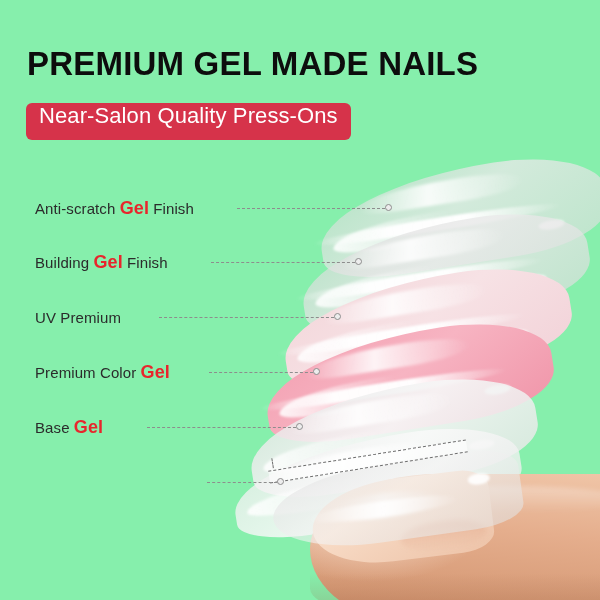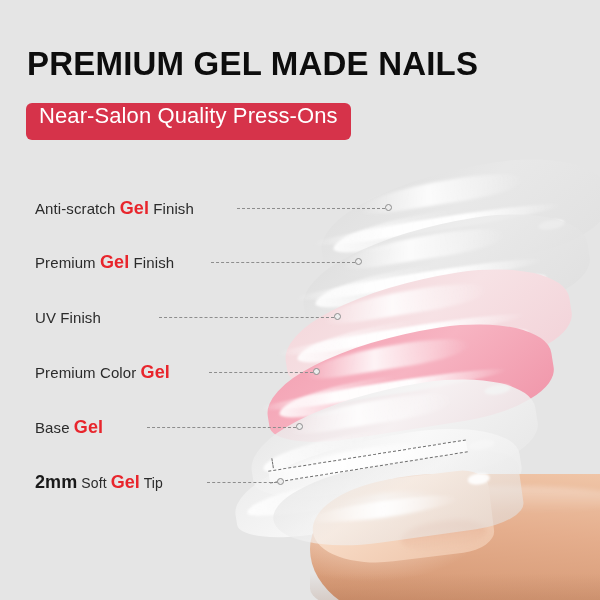--- a/index.html
+++ b/index.html
@@ -8,21 +8,21 @@
     background: #ffffff;
   }
   body {
     font-family: "Liberation Sans", sans-serif;
   }
 
   #poster {
     position: relative;
     width: 600px;
     height: 600px;
-    background: #e5e5e5;
+    background: #86efac;
     overflow: hidden;
   }
 
   
   .title {
     position: absolute;
     left: 27px;
     top: 47px;
     font-size: 33px;
     font-weight: bold;
@@ -340,43 +340,42 @@
 
   <div class="rows">
 
     <div class="row" id="row-0" style="top: 197px;">
       <span class="label"><span>Anti-scratch </span><span class="hl">Gel</span><span> Finish</span></span>
       <span class="leader" style="left: 202px; width: 148px;"></span>
       <span class="dot" style="left: 350px;"></span>
     </div>
 
     <div class="row" id="row-1" style="top: 251px;">
-      <span class="label"><span>Premium </span><span class="hl">Gel</span><span> Finish</span></span>
+      <span class="label"><span>Building </span><span class="hl">Gel</span><span> Finish</span></span>
       <span class="leader" style="left: 176px; width: 144px;"></span>
       <span class="dot" style="left: 320px;"></span>
     </div>
 
     <div class="row" id="row-2" style="top: 306px;">
-      <span class="label"><span>UV Finish</span></span>
+      <span class="label"><span>UV Premium</span></span>
       <span class="leader" style="left: 124px; width: 175px;"></span>
       <span class="dot" style="left: 299px;"></span>
     </div>
 
     <div class="row" id="row-3" style="top: 361px;">
       <span class="label"><span>Premium Color </span><span class="hl">Gel</span></span>
       <span class="leader" style="left: 174px; width: 104px;"></span>
       <span class="dot" style="left: 278px;"></span>
     </div>
 
     <div class="row" id="row-4" style="top: 416px;">
       <span class="label"><span>Base </span><span class="hl">Gel</span></span>
       <span class="leader" style="left: 112px; width: 149px;"></span>
       <span class="dot" style="left: 261px;"></span>
     </div>
 
     <div class="row" id="row-5" style="top: 471px;">
-      <span class="label"><span class="strong">2mm</span><span class="sm"> Soft </span><span class="hl">Gel</span><span class="sm"> Tip</span></span>
       <span class="leader" style="left: 172px; width: 70px;"></span>
       <span class="dot" style="left: 242px;"></span>
     </div>
 
   </div>
 </div>
 
 </body></html>

